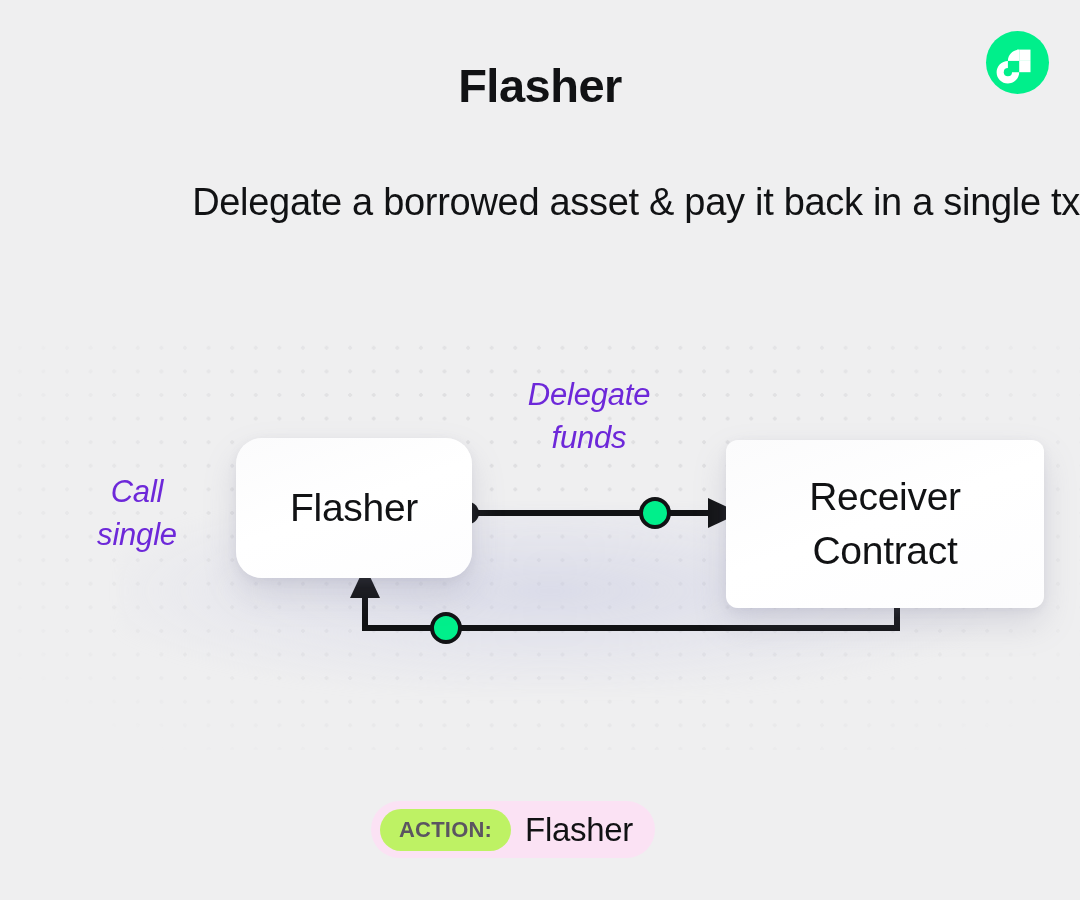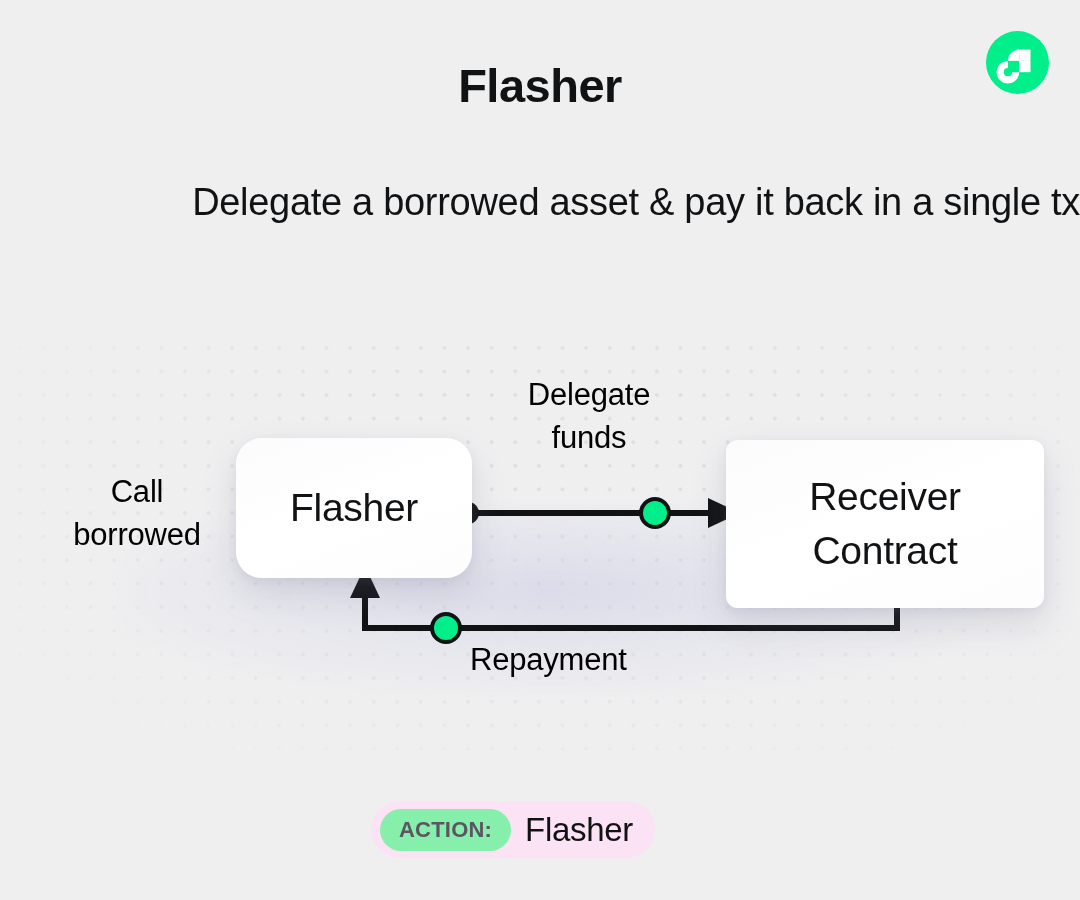--- a/index.html
+++ b/index.html
@@ -111,23 +111,24 @@
     width: 318px;
     height: 168px;
     font-size: 39px;
     line-height: 54px;
     border-radius: 12px;
   }
 
   
   .edge-label {
     position: absolute;
+    font-style: italic;
     font-size: 31px;
     line-height: 43px;
-    color: #000000;
+    color: #6d28d9;
     text-align: center;
     letter-spacing: -0.2px;
     white-space: pre-line;
   }
   .label-call      { left: 34px;  top: 140px; width: 206px; }
   .label-delegate  { left: 466px; top: 43px;  width: 246px; }
   .label-repayment { left: 470px; top: 308px; width: 262px; text-align: left; }
 
   
   .edges {
@@ -143,21 +144,21 @@
     top: 801px;
     height: 57px;
     padding: 0 22px 0 9px;
     border-radius: 29px;
     background: #fbe2f4;
     display: flex;
     align-items: center;
     gap: 14px;
   }
   .action-chip {
-    background: #86efac;
+    background: #bef264;
     color: #5b5561;
     font-size: 22px;
     font-weight: bold;
     letter-spacing: 0.2px;
     padding: 8px 19px;
     border-radius: 21px;
   }
   .action-value {
     font-size: 33px;
     color: #111214;
@@ -196,24 +197,23 @@
       <circle cx="468" cy="183" r="11" fill="#111214"></circle>
       <circle cx="655" cy="183" r="14" fill="#00ef8b" stroke="#111214" stroke-width="4"></circle>
 
       <path d="M897 262 L897 298 L365 298 L365 262" fill="none" stroke="#111214" stroke-width="6"></path>
       <polygon points="350,268 365,236 380,268" fill="#111214"></polygon>
       <circle cx="897" cy="260" r="11" fill="#111214"></circle>
       <circle cx="446" cy="298" r="14" fill="#00ef8b" stroke="#111214" stroke-width="4"></circle>
     </svg>
 
     <div class="edge-label label-call">Call
-borrowed</div>
+single</div>
     <div class="edge-label label-delegate">Delegate
 funds</div>
-    <div class="edge-label label-repayment">Repayment</div>
 
     <div class="node node-flasher">
       <span>Flasher</span>
     </div>
     <div class="node node-receiver">
       <span style="white-space:pre-line">Receiver
 Contract</span>
     </div>
 
   </div>

